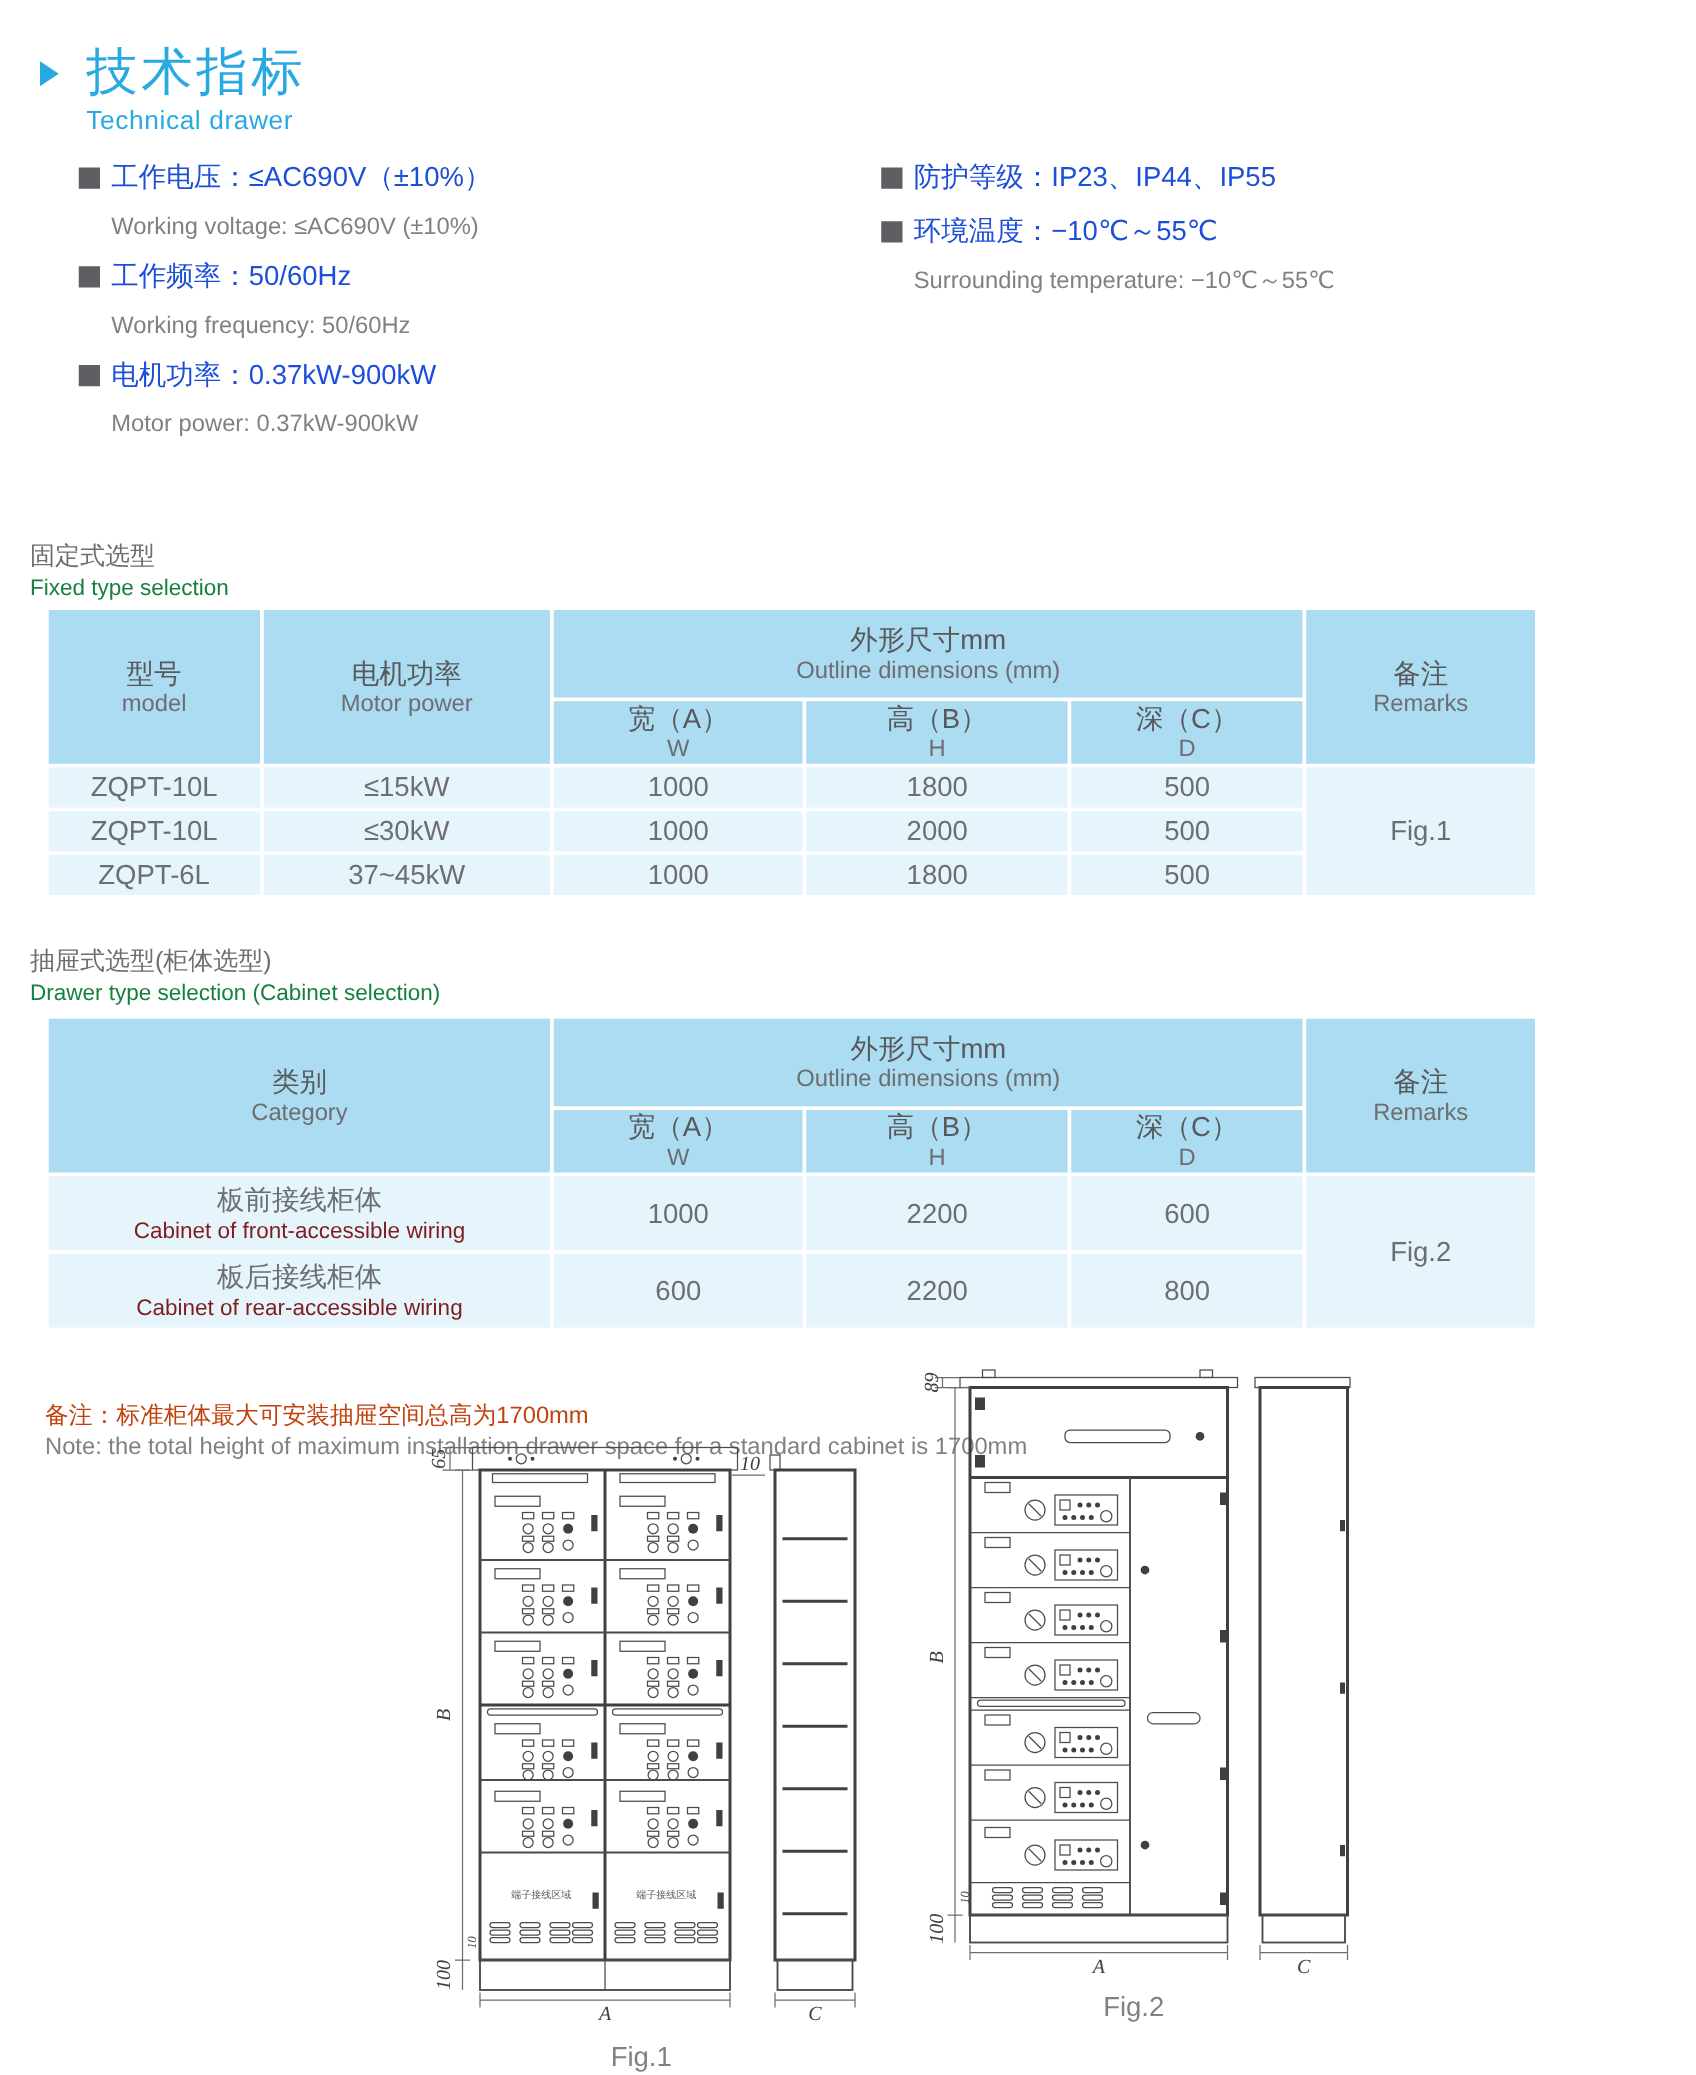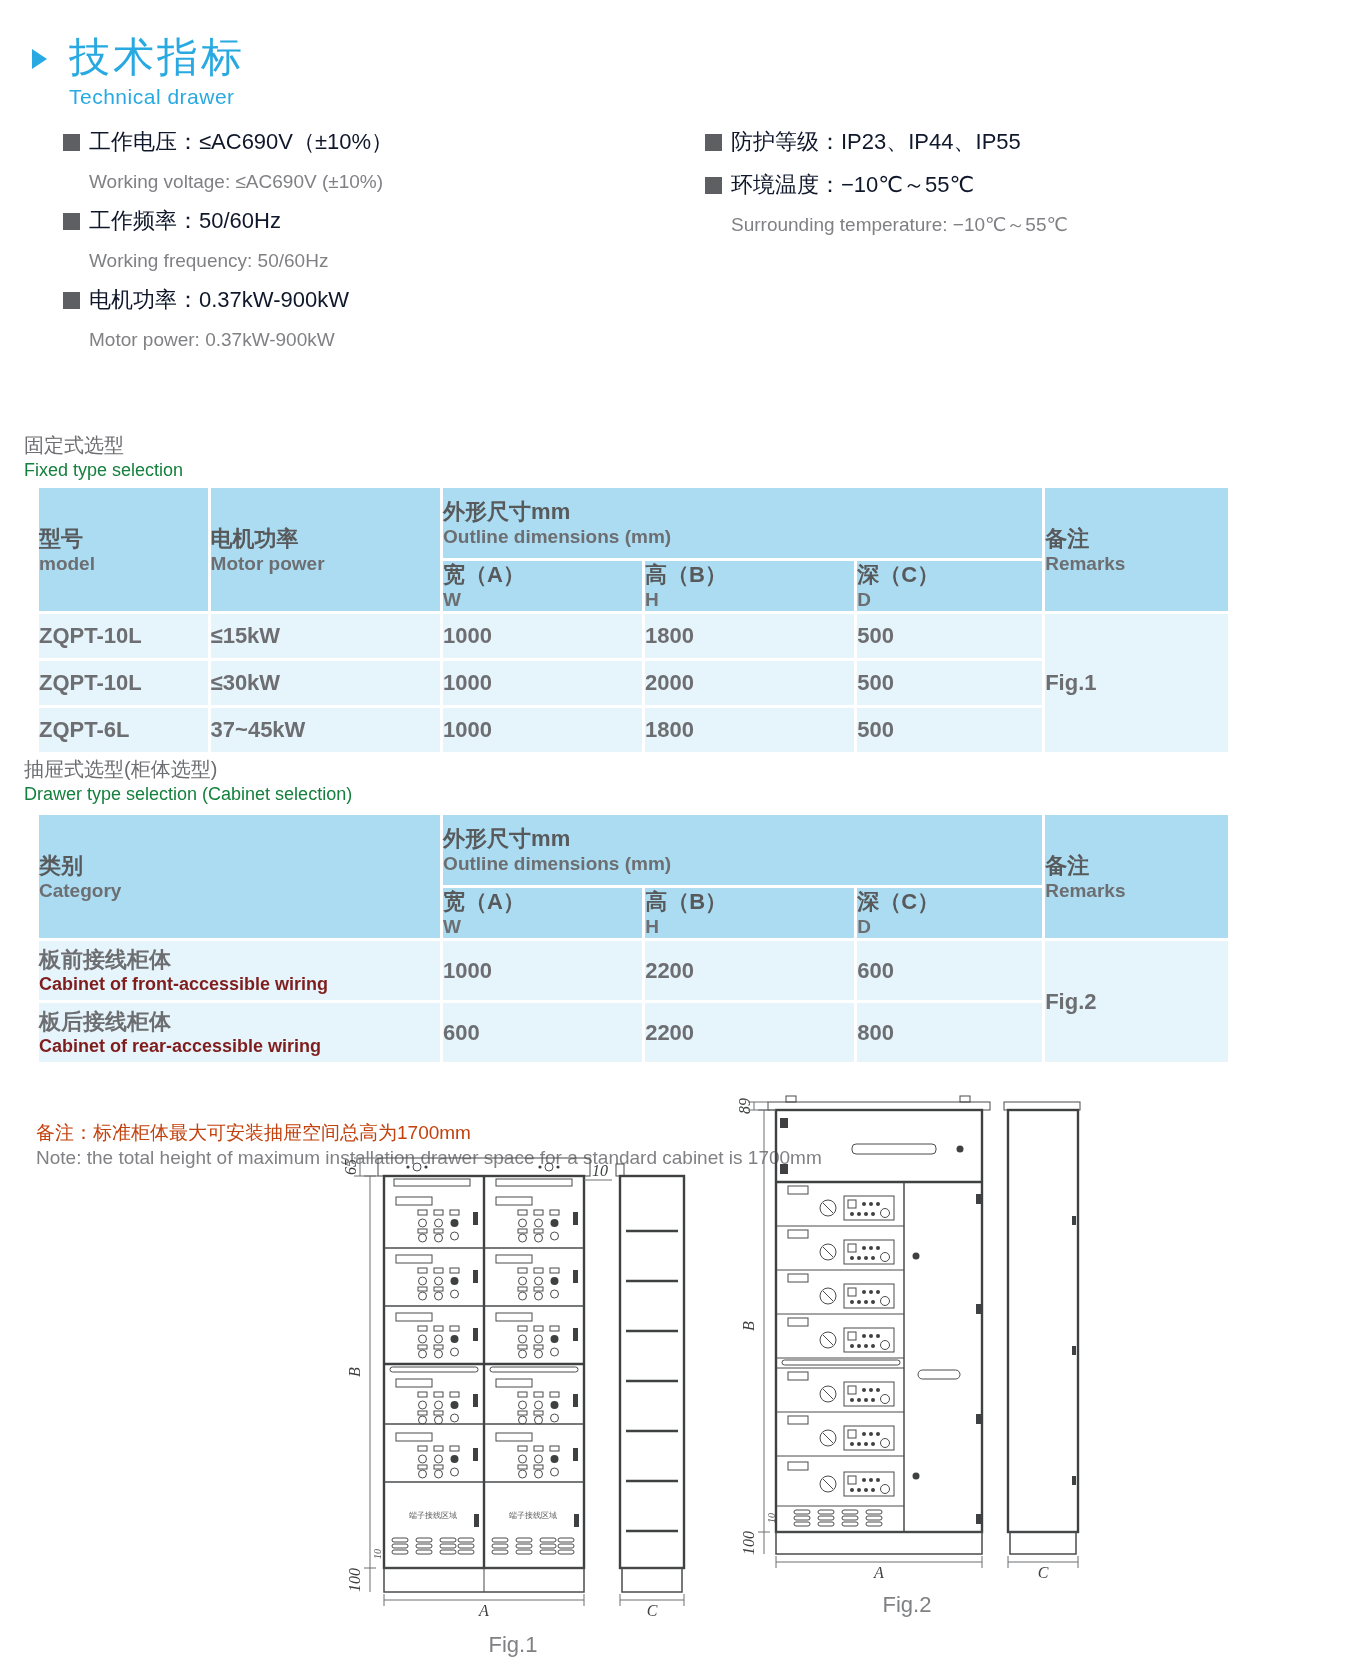--- a/index.html
+++ b/index.html
@@ -16,37 +16,37 @@
   .doc-header{position:absolute;top:34px;left:32px;display:flex;gap:22px;}
   .tri{width:0;height:0;border-left:15px solid #29A9E1;border-top:10px solid transparent;border-bottom:10px solid transparent;margin-top:15px;}
   .title-zh{font-size:41px;line-height:46px;color:#29A9E1;font-weight:400;letter-spacing:3px;margin:0;}
   .title-en{font-size:21px;color:#29A9E1;margin-top:5px;letter-spacing:0.5px;}
   
   .specs{position:absolute;top:127px;}
   .specs.left{left:63px;width:600px;}
   .specs.right{left:705px;width:620px;}
   .spec-item{margin-bottom:11px;}
   .spec-item.gap-top{margin-top:24px;}
-  .zh-row{display:flex;align-items:center;font-size:22px;color:#0f172a;line-height:30px;margin-bottom:13px;}
+  .zh-row{display:flex;align-items:center;font-size:22px;color:#1d4ed8;line-height:30px;margin-bottom:13px;}
   .bullet{flex:0 0 auto;width:17px;height:17px;background:#5E5F62;margin-right:9px;}
   .en-row{font-size:19px;color:#808184;line-height:24px;margin-left:26px;margin-bottom:12px;}
   
   .section-title{position:absolute;left:24px;}
   .section-title .zh{font-size:20px;color:#6D6E71;line-height:26px;}
   .section-title .en{font-size:18px;color:#15803d;line-height:24px;}
   
   table.spec-table{position:absolute;left:36px;border-collapse:separate;border-spacing:3px;table-layout:fixed;}
-  table.spec-table th, table.spec-table td{padding:0;text-align:left;vertical-align:middle;font-weight:700;}
+  table.spec-table th, table.spec-table td{padding:0;text-align:center;vertical-align:middle;font-weight:400;}
   table.spec-table th{background:#ABDCF1;}
   table.spec-table td{background:#E6F4FB;font-size:22px;color:#6D6E71;}
   .hd .zh{font-size:22px;color:#58595B;line-height:27px;}
   .hd .en{font-size:19px;color:#6D6E71;line-height:23px;}
   tr.h1row{height:70px;}
   tr.h2row{height:50px;}
-  .t1 tbody tr{height:44px;}
+  .t1 tbody tr{height:32px;}
   .t2 tbody tr{height:59px;}
   td.cat .zh{font-size:22px;color:#6D6E71;line-height:27px;}
   td.cat .en{font-size:18px;color:#7f1d1d;line-height:23px;}
   
   .note-block{position:absolute;top:1120px;left:36px;}
   .note-block .zh{font-size:19px;color:#c2410c;line-height:25px;}
   .note-block .en{font-size:19px;color:#808184;line-height:25px;}
   
   .figure{position:absolute;text-align:center;}
   .figure.f1{top:1136px;left:328px;width:370px;}

